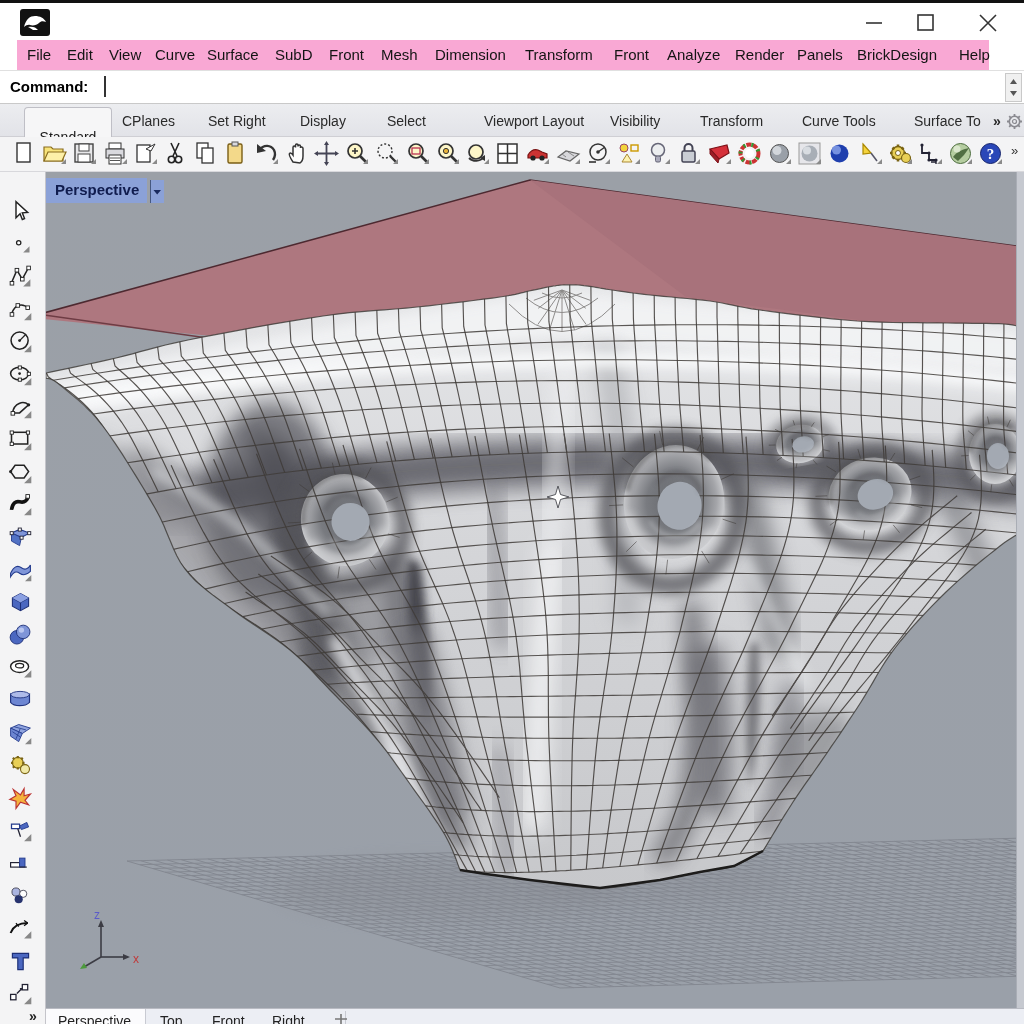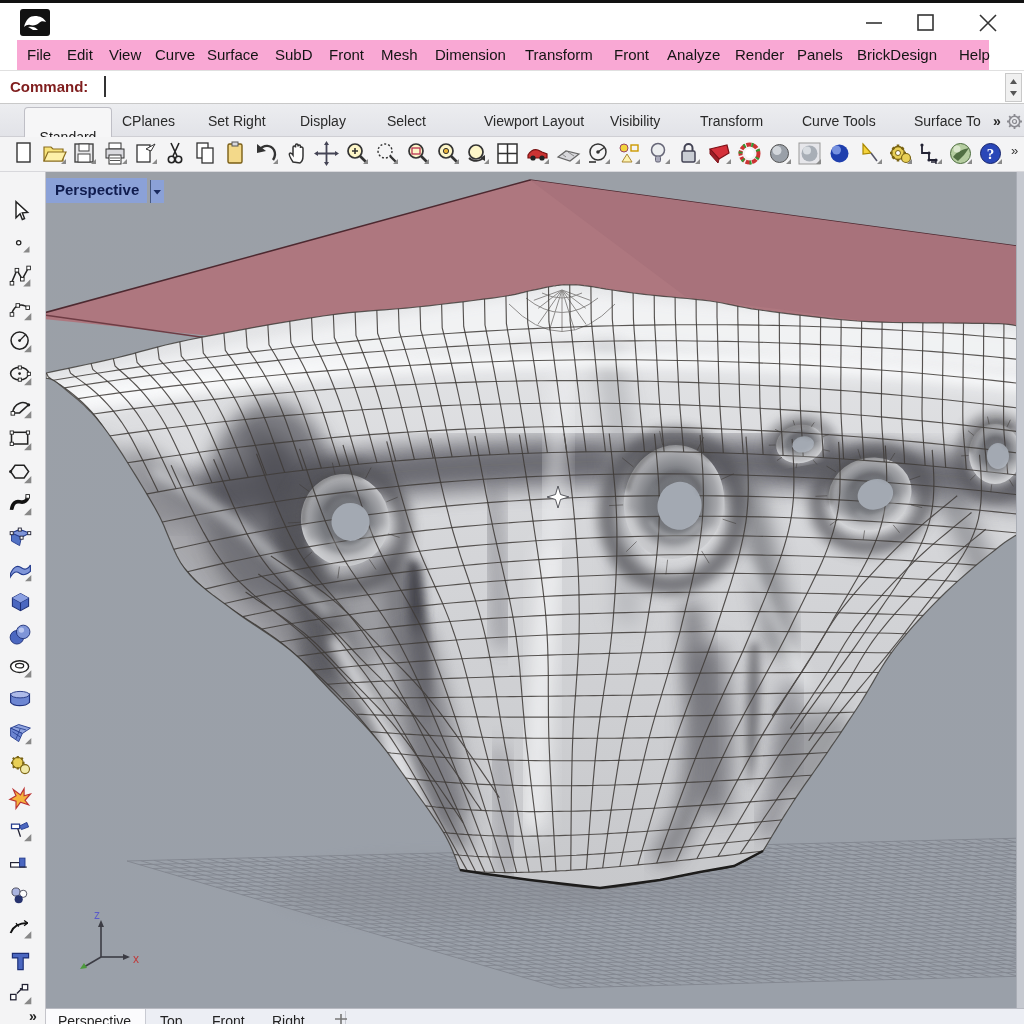--- a/index.html
+++ b/index.html
@@ -1,20 +1,20 @@
 <!DOCTYPE html>
 <html><head><meta charset="utf-8"><style>
 *{margin:0;padding:0;box-sizing:border-box}
 html,body{width:1024px;height:1024px;overflow:hidden;font-family:"Liberation Sans",sans-serif;background:#fff}
 #titlebar{position:absolute;left:0;top:0;width:1024px;height:40px;background:#fff;border-top:3px solid #111}
 #titlebar .ttl{position:absolute;left:60px;top:11px;font-size:16px;color:#1c1c1c}
 #menubar{position:absolute;left:17px;top:40px;width:972px;height:30px;background:#f9a8d4}
 #menubar span{position:absolute;top:6px;font-size:15px;color:#141414}
 #cmdrow{position:absolute;left:0;top:70px;width:1024px;height:34px;background:#fff;border-top:1px solid #e0e0e0;border-bottom:1px solid #c9c9c9}
-#cmdrow .lbl{position:absolute;left:10px;top:7px;font-size:15px;font-weight:bold;color:#7f1d1d}
+#cmdrow .lbl{position:absolute;left:10px;top:7px;font-size:15px;font-weight:bold;color:#000000}
 #cmdrow .caret{position:absolute;left:104px;top:5px;width:1.5px;height:21px;background:#333}
 #spin{position:absolute;right:2px;top:2px;width:17px;height:29px;background:#f0f0f0;border:1px solid #c9c9c9}
 #tabrow{position:absolute;left:0;top:104px;width:1024px;height:33px;background:linear-gradient(#ecedf0,#e2e3e8);border-bottom:1px solid #cfcfd4}
 #tabrow .tabt{position:absolute;top:9px;font-size:14px;color:#2a2a2a}
 #stdtab{position:absolute;left:24px;top:3px;width:88px;height:30px;background:#f6f6f7;border:1px solid #bfbfc6;border-bottom:none;border-radius:4px 4px 0 0;font-size:14px;color:#1a1a1a;text-align:center;padding-top:21px}
 #toolrow{position:absolute;left:0;top:137px;width:1024px;height:35px;background:#f4f4f5;border-bottom:1px solid #d8d8dc}
 .tbi{position:absolute;top:4px}
 #sidebar{position:absolute;left:0;top:172px;width:46px;height:852px;background:#f4f4f5;border-right:1px solid #c4c4ca}
 .sbi{position:absolute;left:7px}
 #viewport{position:absolute;left:46px;top:172px;width:978px;height:836px;background:linear-gradient(#9ba0a7,#9aa0a9)}

